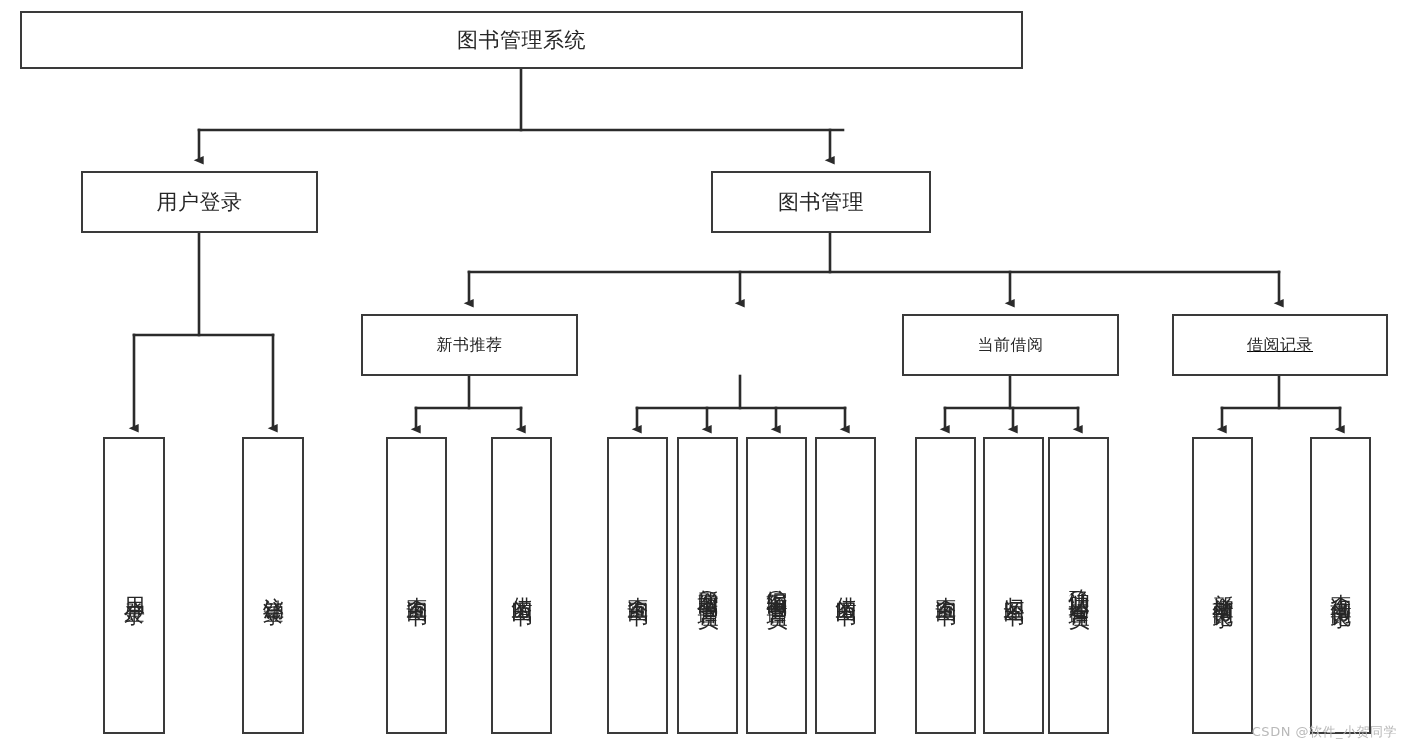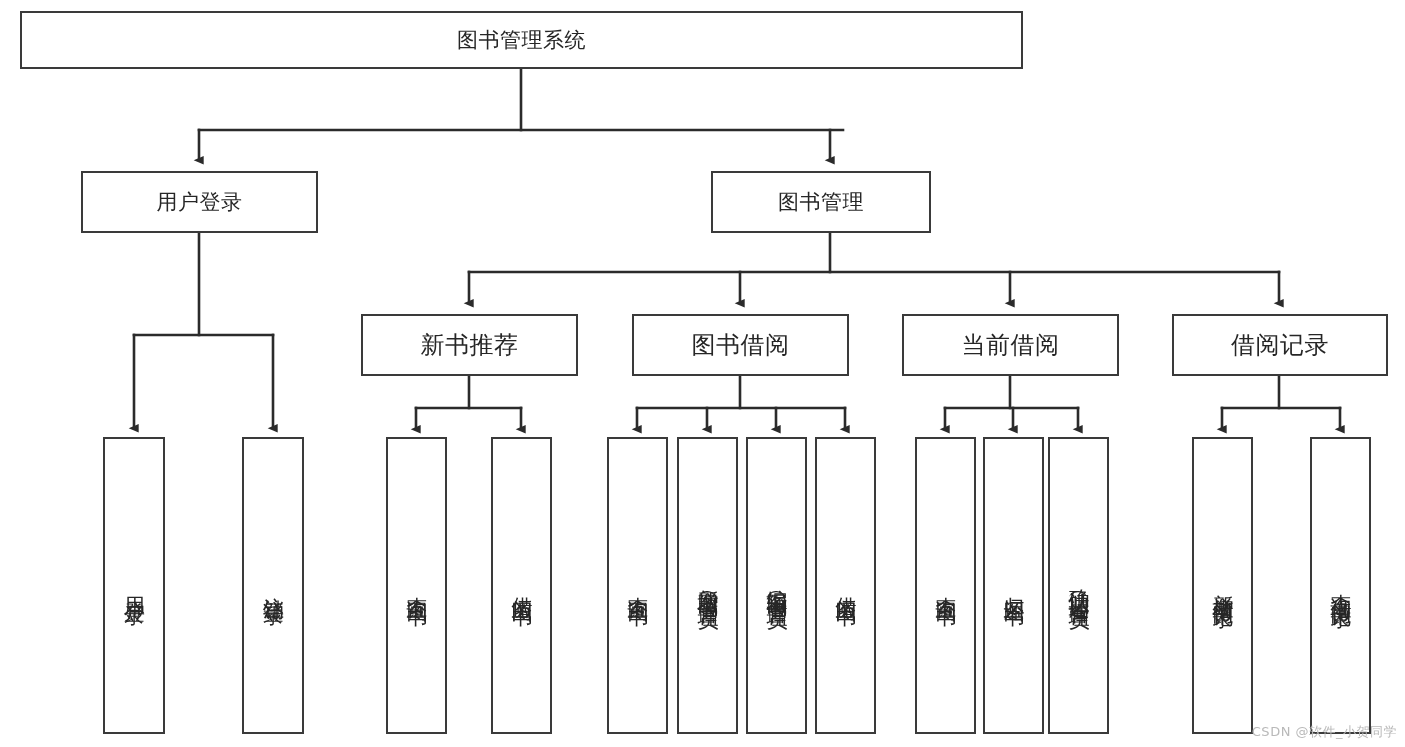--- a/index.html
+++ b/index.html
@@ -41,21 +41,21 @@
     white-space: nowrap;
     text-align: center;
   }
   .node-root .node-label {
     font-size: 21px;
   }
   .node-l2 .node-label {
     font-size: 21px;
   }
   .node-l3 .node-label {
-    font-size: 24px;
+    font-size: 16px;
   }
   
   .node-leaf {
     align-items: center;
     justify-content: center;
   }
   .node-leaf .node-label {
     writing-mode: vertical-rl;
     text-orientation: upright;
     font-size: 21px;
@@ -148,27 +148,24 @@
   <div class="node-box node-l2" style="left:81px; top:171px; width:237px; height:62px;">
     <span class="node-label">用户登录</span>
   </div>
   <div class="node-box node-l2" style="left:711px; top:171px; width:220px; height:62px;">
     <span class="node-label">图书管理</span>
   </div>
 
   <div class="node-box node-l3" style="left:361px; top:314px; width:217px; height:62px;">
     <span class="node-label">新书推荐</span>
   </div>
-  <div class="node-box node-l3" style="left:632px; top:314px; width:217px; height:62px;">
-    <span class="node-label">图书借阅</span>
-  </div>
   <div class="node-box node-l3" style="left:902px; top:314px; width:217px; height:62px;">
     <span class="node-label">当前借阅</span>
   </div>
-  <div class="node-box node-l3" style="left:1172px; top:314px; width:216px; height:62px;">
+  <div class="node-box node-l3" style="left:1172px; top:314px; width:216px; height:62px;text-decoration:underline;">
     <span class="node-label">借阅记录</span>
   </div>
 
   <div class="node-box node-leaf" style="left:103px; top:437px; width:62px; height:297px;">
     <span class="node-label">用户登录</span>
   </div>
   <div class="node-box node-leaf" style="left:242px; top:437px; width:62px; height:297px;">
     <span class="node-label">注销登录</span>
   </div>
 

